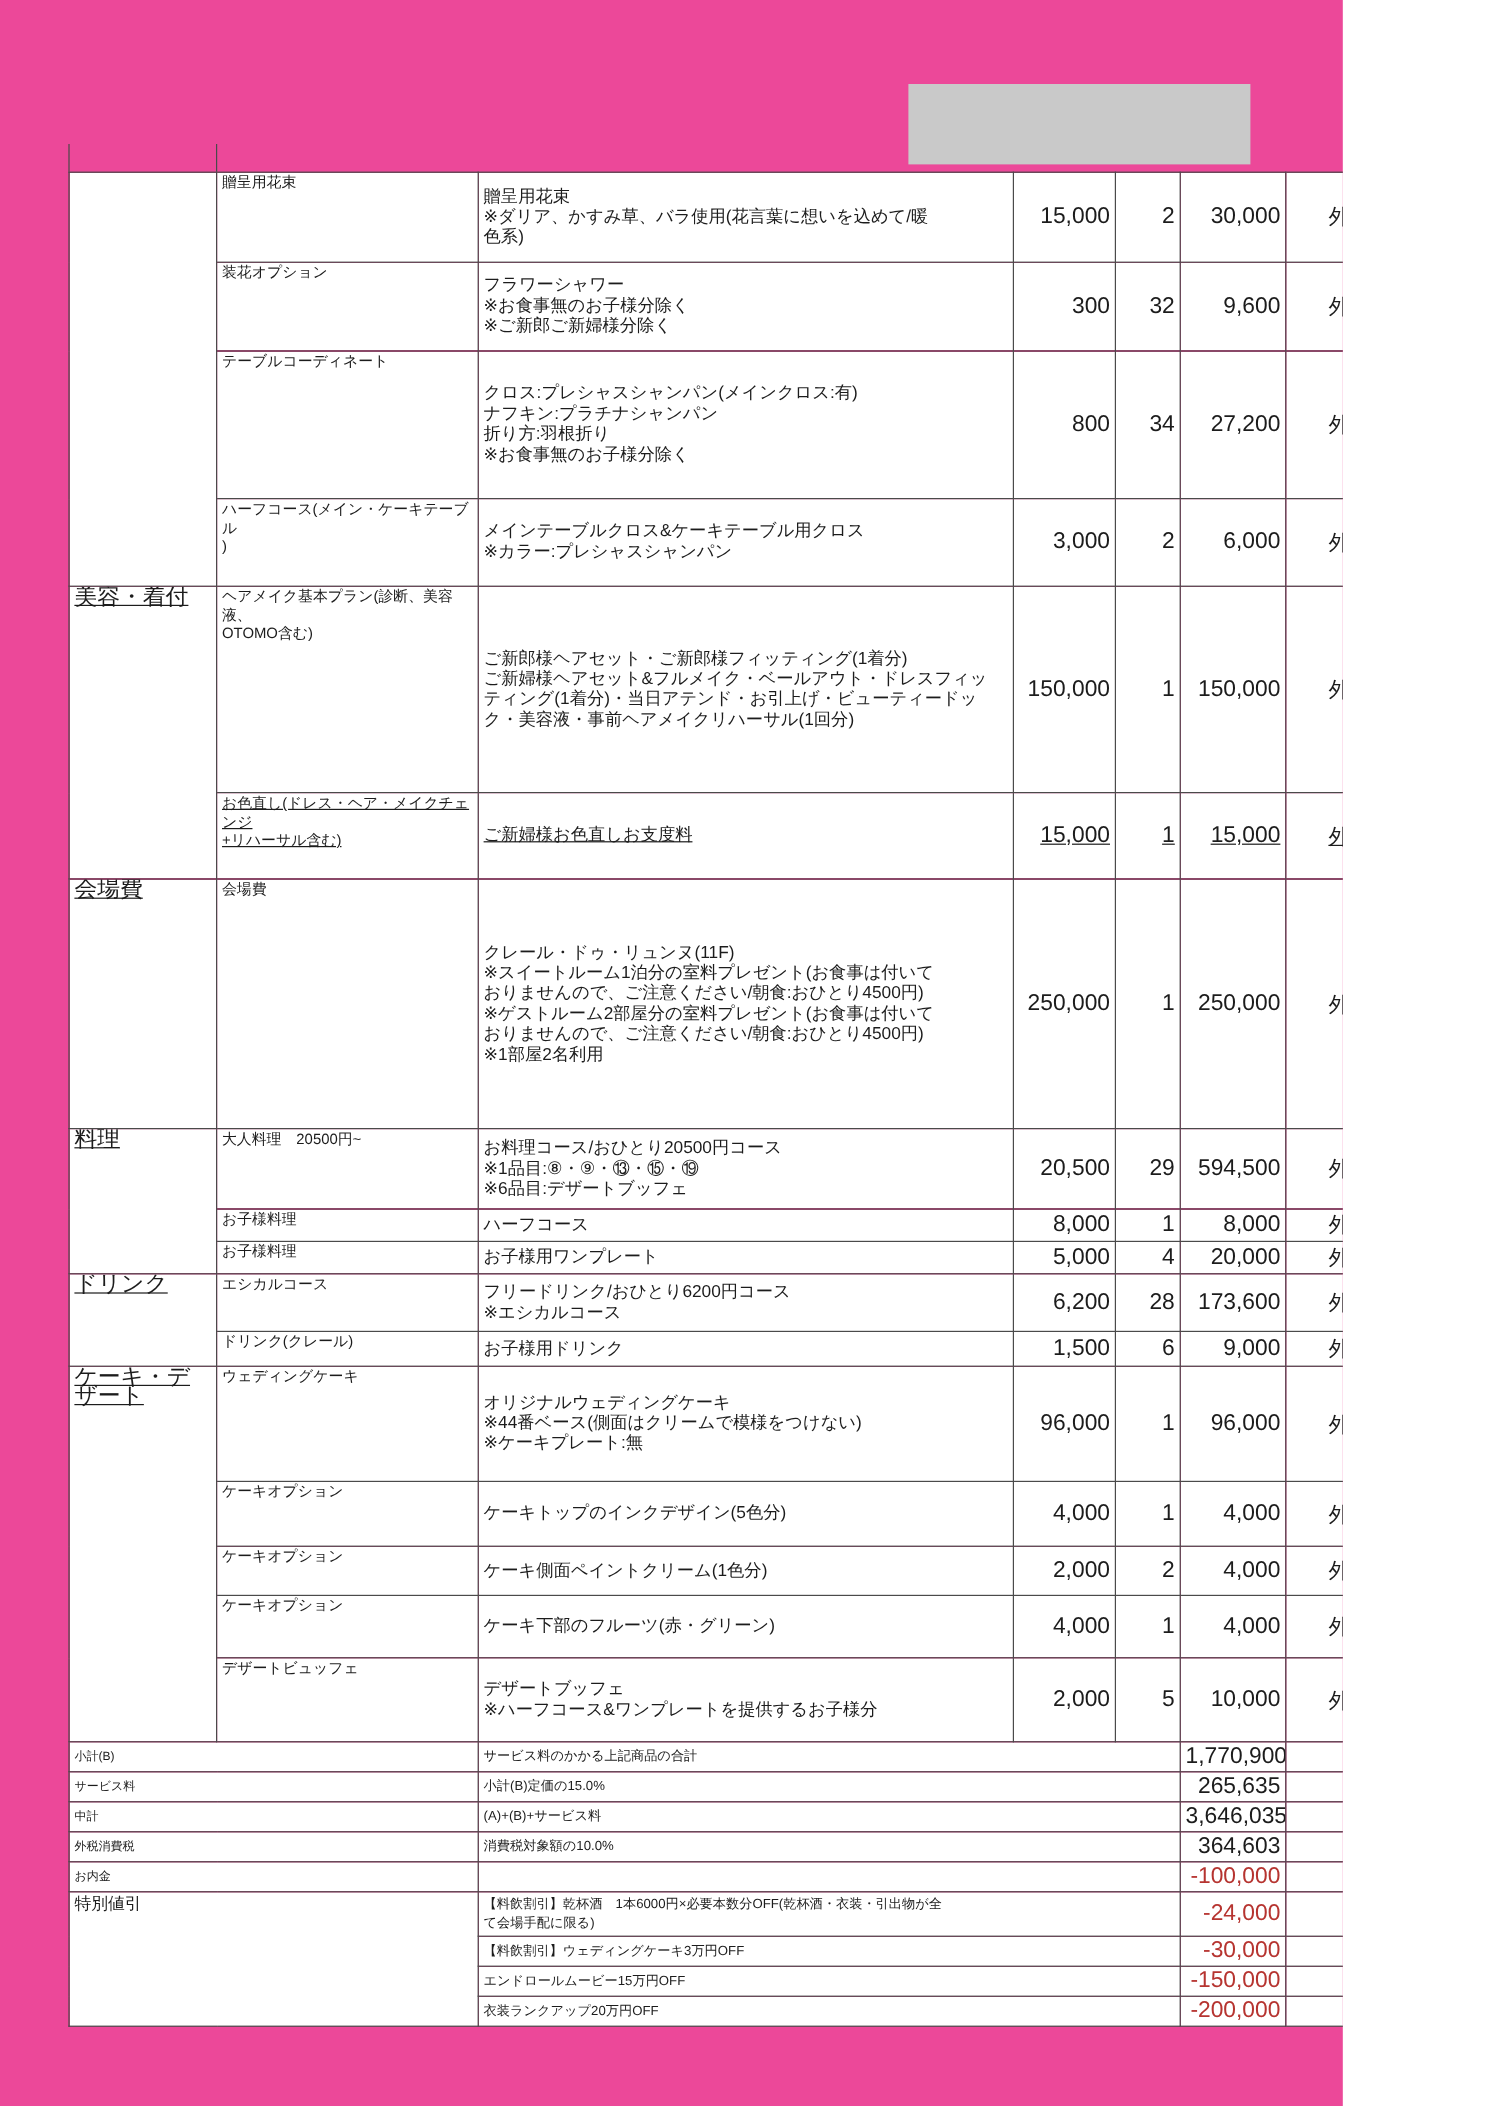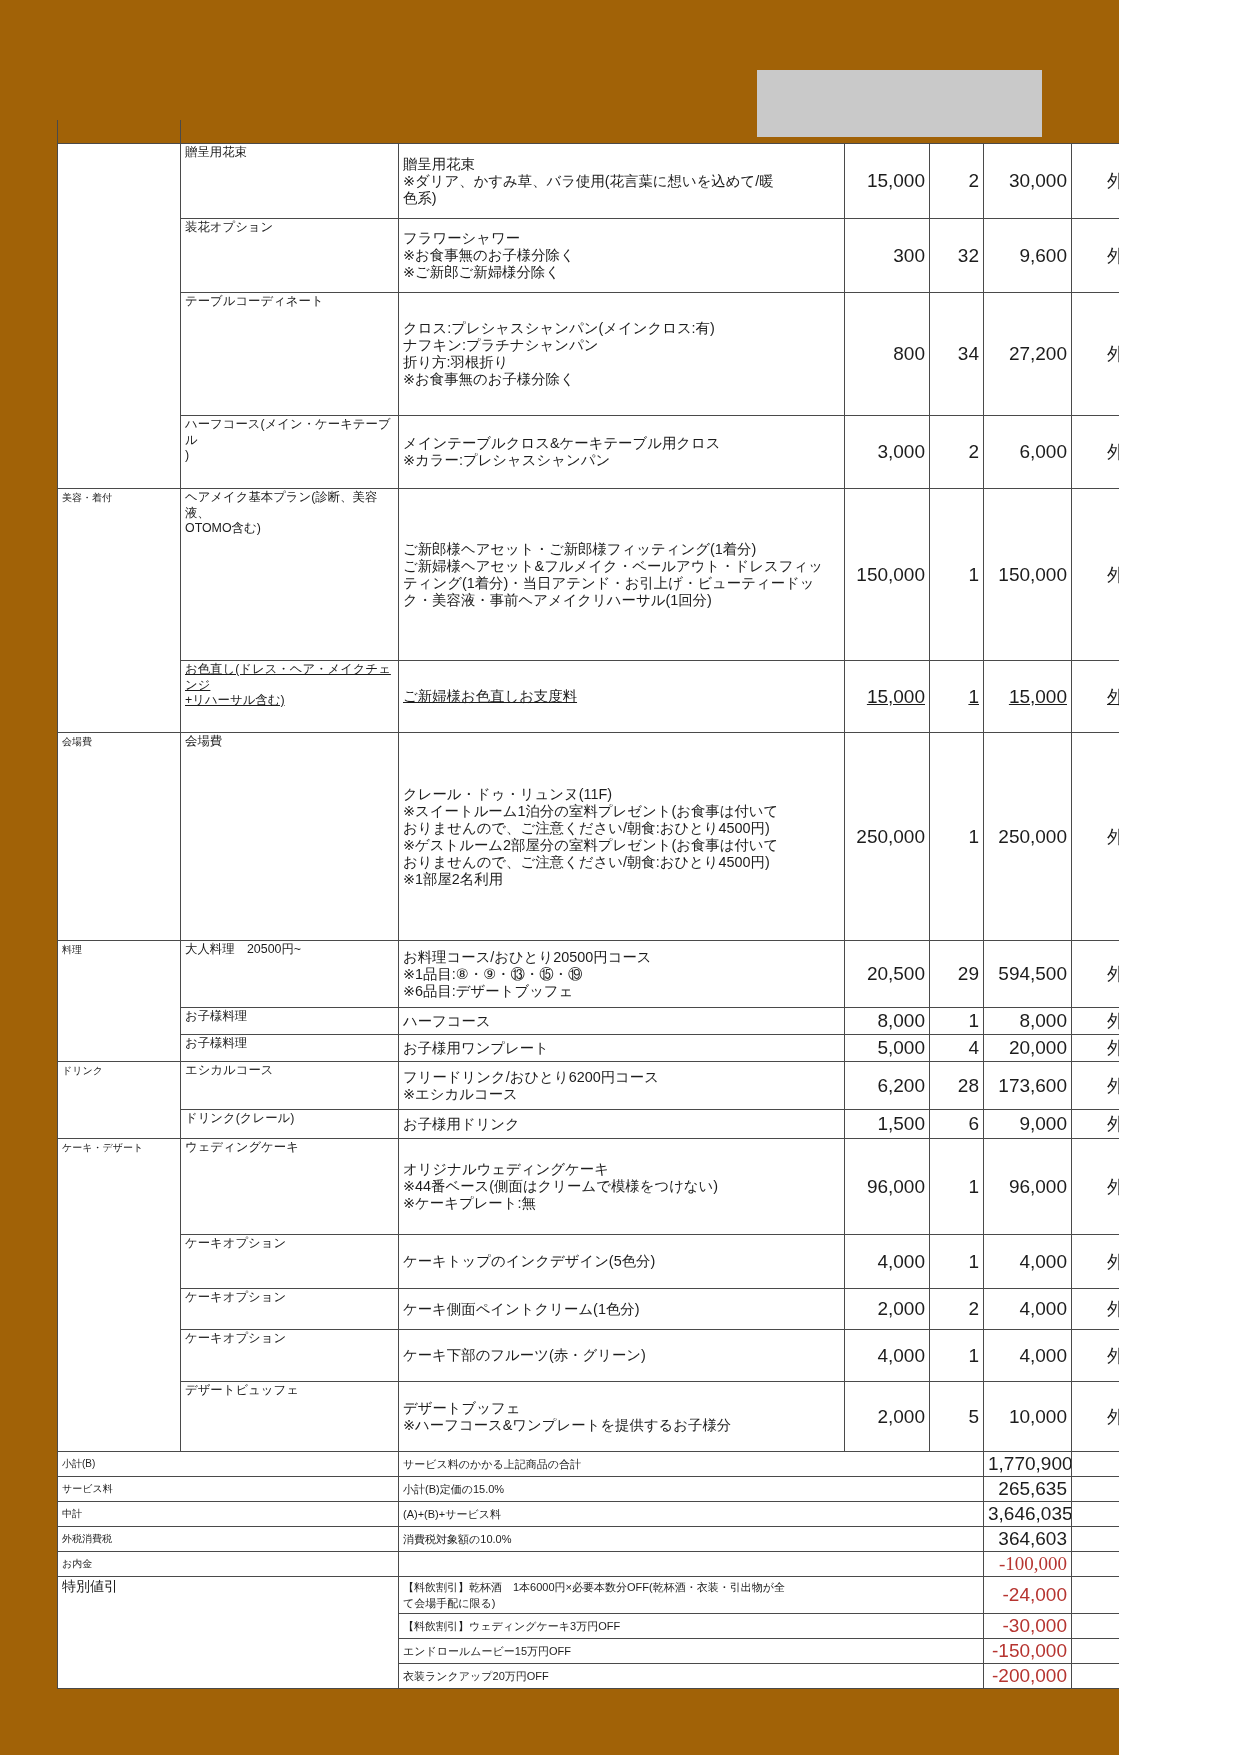--- a/index.html
+++ b/index.html
@@ -1,30 +1,30 @@
 <!DOCTYPE html>
 <html><head>
 <meta charset="utf-8">
 <title>Estimate</title>
 <style>
   html,body{margin:0;padding:0;background:#ffffff;}
   #page{
-    position:relative;width:1119px;height:1755px;background:#a16207;overflow:hidden;
+    position:relative;width:1119px;height:1755px;background:#ec4899;overflow:hidden;
     font-family:"Liberation Sans","DejaVu Sans",sans-serif;color:#1c1c1c;
   }
   #redact{position:absolute;left:757px;top:70px;width:285px;height:67px;background:#c9c9c9;}
   .stub{position:absolute;top:120px;width:1px;height:23px;background:#4a4a4a;}
   #stub-a{left:57px;}
   #stub-b{left:180px;}
   #est-table{
     position:absolute;left:57px;top:143px;width:1121px;
     border-collapse:collapse;table-layout:fixed;
   }
   #est-table td{border:1px solid #4a4a4a;overflow:hidden;padding:1px 4px;background:#ffffff;}
-  td.cat{vertical-align:top;font-size:10px;line-height:16px;padding-top:3px;white-space:pre-line;}
+  td.cat{vertical-align:top;font-size:19px;line-height:16px;padding-top:3px;white-space:pre-line;text-decoration:underline;}
   td.item{vertical-align:top;font-size:12.4px;line-height:15.5px;white-space:pre-line;padding-top:3px;}
   td.desc{vertical-align:middle;font-size:14.4px;line-height:17px;white-space:pre-line;}
   td.num{text-align:right;vertical-align:middle;font-size:19px;padding-right:5px;font-weight:500;}
   td.tax{text-align:center;vertical-align:middle;font-size:18px;}
   td.slabel{vertical-align:middle;font-size:10px;}
   td.dlabel{vertical-align:top;font-size:14px;padding-top:2px;}
   td.sdesc{vertical-align:middle;font-size:11px;line-height:16.5px;white-space:pre-line;}
   td.blank{background:#ffffff;}
   tr.hl td{background:#bfbfbf;}
   td.red{color:#b63430;}
@@ -234,21 +234,21 @@
           <td class="sdesc" colspan="3">(A)+(B)+サービス料</td>
           <td class="num">3,646,035</td>
           <td class="blank"></td>
         </tr>
         <tr style="height: 22px;">
           <td class="slabel" colspan="2">外税消費税</td>
           <td class="sdesc" colspan="3">消費税対象額の10.0%</td>
           <td class="num">364,603</td>
           <td class="blank"></td>
         </tr>
-        <tr style="height: 22px; font-family: Liberation Serif, serif;">
+        <tr style="height: 22px;">
           <td class="slabel" colspan="2">お内金</td>
           <td class="sdesc" colspan="3"></td>
           <td class="num red">-100,000</td>
           <td class="blank"></td>
         </tr>
         <tr style="height: 37px;">
           <td class="dlabel" colspan="2" rowspan="4">特別値引</td>
           <td class="sdesc" colspan="3">【料飲割引】乾杯酒　1本6000円×必要本数分OFF(乾杯酒・衣装・引出物が全
 て会場手配に限る)</td>
           <td class="num red">-24,000</td>

